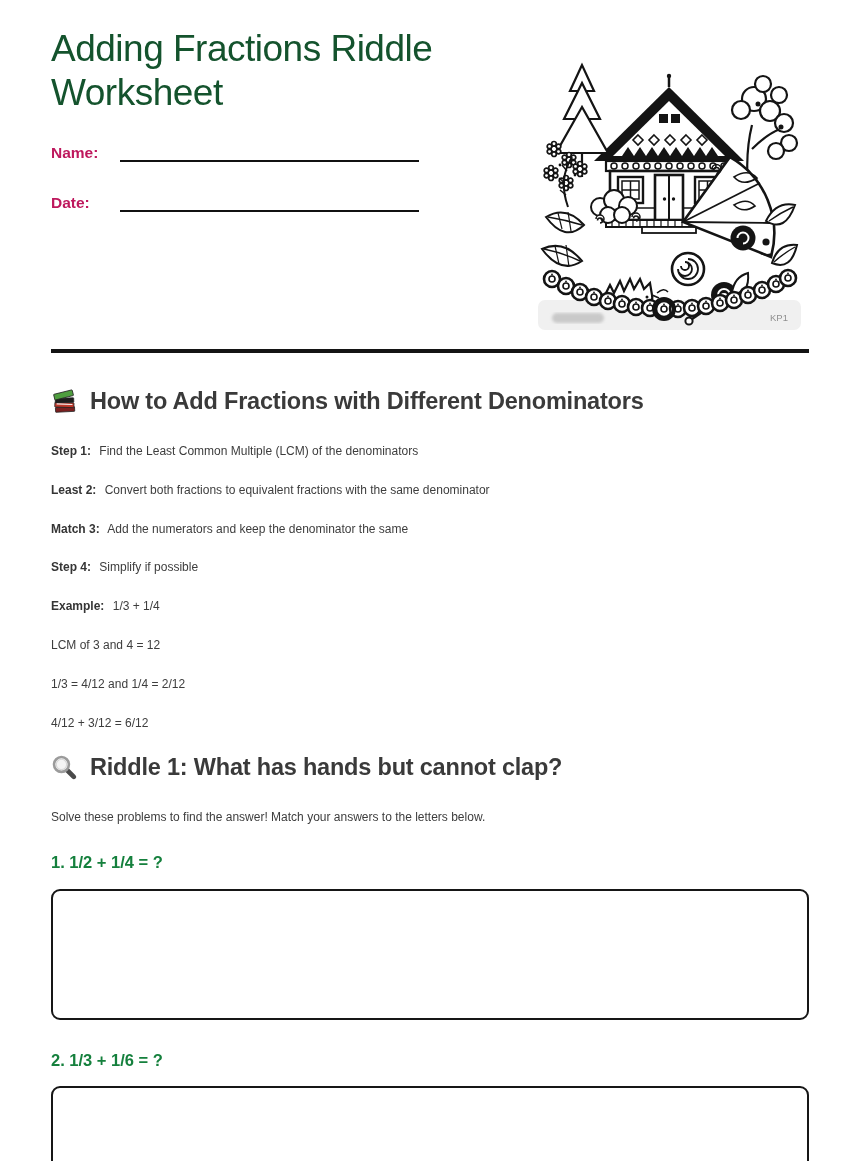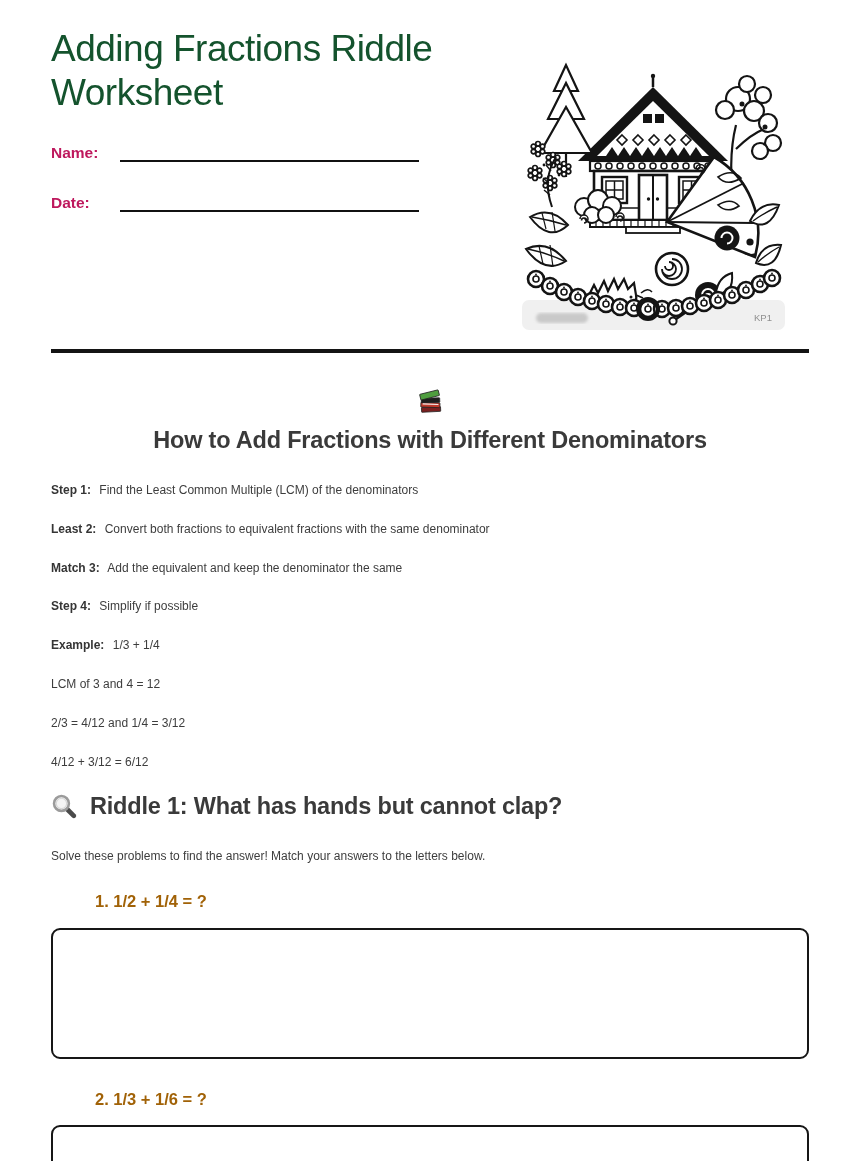--- a/index.html
+++ b/index.html
@@ -21,46 +21,46 @@
     font-size: 37px; line-height: 1.19; font-weight: 400;
     color: #14532d; letter-spacing: -0.5px;
   }
   .field-row { display: flex; align-items: flex-end; }
   .field-row.name { margin-top: 27px; }
   .field-row.date { margin-top: 30px; }
   .field-label { width: 69px; font-size: 15.5px; font-weight: 700; color: #be185d; }
   .write-line { width: 299px; height: 20px; border-bottom: 2px solid #111111; }
 
   .illustration {
-    position: absolute; top: 57px; right: 24px;
+    position: absolute; top: 57px; right: 8px;
     width: 263px; height: 273px;
   }
   .illustration svg { display: block; width: 100%; height: 100%; }
 
   .rule { height: 4px; background: #141414; }
 
   
   .section-heading {
     display: flex; align-items: center; gap: 12px;
     font-size: 23.5px; font-weight: 700; color: #3a3a3a;
     letter-spacing: -0.2px;
   }
-  .section-heading.howto  { margin-top: 35px; flex-direction: column; }
+  .section-heading.howto  { margin-top: 35px; }
   .section-heading.riddle { margin-top: 24px; }
   .heading-icon { width: 27px; height: 27px; flex: 0 0 27px; }
   .heading-icon svg { display: block; width: 100%; height: 100%; }
 
   .para { margin: 25px 0 0 0; font-size: 12px; line-height: 1.15; color: #3d3d3d; }
   .para.first { margin-top: 30px; }
   .para strong { color: #353535; }
   .para .label { margin-right: 5px; }
 
   .instructions { margin-top: 30px; }
 
-  .problem { margin-top: 28px; font-size: 16.5px; font-weight: 700; color: #a16207; margin-left: 44px; }
+  .problem { margin-top: 28px; font-size: 16.5px; font-weight: 700; color: #15803d; }
   .problem.second { margin-top: 31px; }
 
   .answer-box {
     margin-top: 12px;
     width: 758px; height: 131px;
     border: 2.5px solid #161616;
     border-radius: 9px;
     background: #ffffff;
   }
 </style>
@@ -338,32 +338,32 @@
   <p class="para first">
     <strong class="label">Step 1:</strong>
     <span>Find the Least Common Multiple (LCM) of the denominators</span>
   </p>
   <p class="para">
     <strong class="label">Least 2:</strong>
     <span>Convert both fractions to equivalent fractions with the same denominator</span>
   </p>
   <p class="para">
     <strong class="label">Match 3:</strong>
-    <span>Add the equivalent and keep the denominator the same</span>
+    <span>Add the numerators and keep the denominator the same</span>
   </p>
   <p class="para">
     <strong class="label">Step 4:</strong>
     <span>Simplify if possible</span>
   </p>
   <p class="para">
     <strong class="label">Example:</strong>
     <span>1/3 + 1/4</span>
   </p>
   <p class="para">LCM of 3 and 4 = 12</p>
-  <p class="para">2/3 = 4/12 and 1/4 = 3/12</p>
+  <p class="para">1/3 = 4/12 and 1/4 = 2/12</p>
   <p class="para">4/12 + 3/12 = 6/12</p>
 
   <div class="section-heading riddle">
     <span class="heading-icon">
       <svg viewBox="0 0 24 24" xmlns="http://www.w3.org/2000/svg">
         <line x1="14.2" y1="14.2" x2="20.3" y2="20.3" stroke="#4a4a4a" stroke-width="4.2" stroke-linecap="round"></line>
         <circle cx="9.3" cy="9.3" r="6.6" fill="#f4f4f4" stroke="#9b9b9b" stroke-width="2.3"></circle>
         <circle cx="9.3" cy="9.3" r="4.6" fill="none" stroke="#d7d7d7" stroke-width="1"></circle>
       </svg>
     </span>

